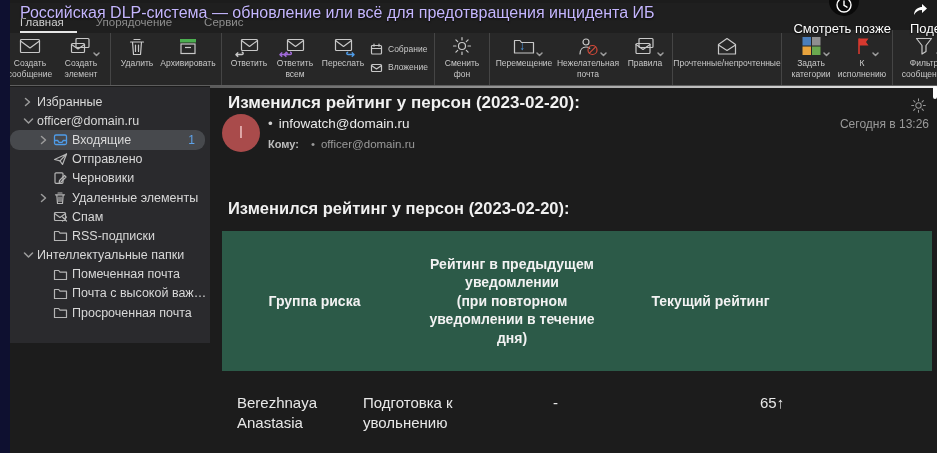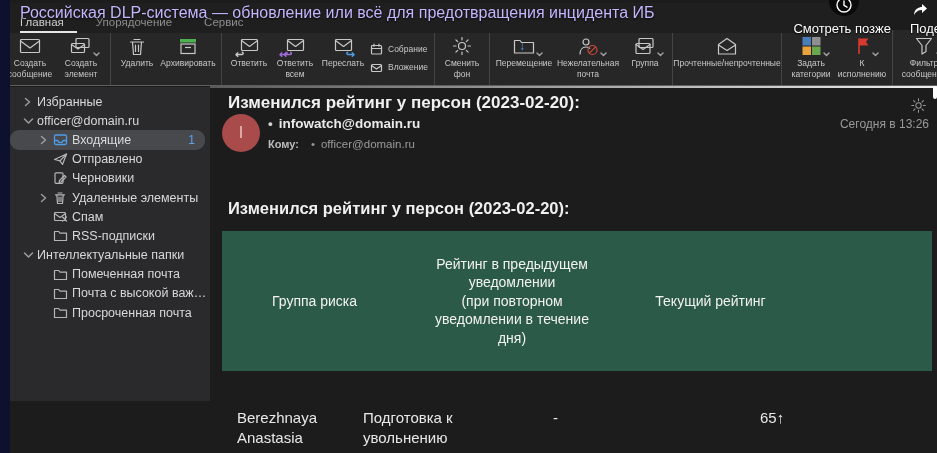--- a/index.html
+++ b/index.html
@@ -39,51 +39,51 @@
   .rstack{display:flex;flex-direction:column;justify-content:center;gap:5px;padding:0 2px}
   .rsrow{display:flex;align-items:center;gap:5px}
   .rsrow .rlabel{font-size:8.5px;white-space:nowrap}
   svg.oicon{stroke:#c8c8c8;fill:none;stroke-width:1.2;stroke-linecap:round;stroke-linejoin:round}
   .ribbon-scroll{position:absolute;right:0;top:86px;width:4px;height:13px;background:#fdfdfd;z-index:8;border-radius:2px}
 
   
   .navy{position:absolute;left:0;top:0;width:10px;height:453px;background:#0e1030;z-index:4}
 
   
-  .sidebar{position:absolute;left:10px;top:87px;width:200px;height:314px;background:#2a2a2d;z-index:3;padding-top:5px;overflow:hidden}
+  .sidebar{position:absolute;left:10px;top:87px;width:200px;height:256px;background:#2a2a2d;z-index:3;padding-top:5px;overflow:hidden}
   .srow{display:flex;align-items:center;height:19.2px;font-size:12.5px;color:#d8d8d8;cursor:default;white-space:nowrap}
   .srow.lvl0{padding-left:13px}
   .srow.lvl1{padding-left:29px}
   .srow.sel{background:#47494d;border-radius:9px;margin-right:5px}
   .tchev{width:14px;display:flex;align-items:center;justify-content:flex-start;flex:none}
   .sicon{width:19px;display:flex;align-items:center;flex:none}
   .slabel{overflow:hidden;text-overflow:ellipsis}
   .scount{margin-left:auto;padding-right:10px;color:var(--count-blue);font-size:12px}
   svg.sic{stroke:#b5b5b5;fill:none;stroke-width:1.2;stroke-linecap:round;stroke-linejoin:round}
   svg.chv{stroke:#9c9c9c;fill:none;stroke-width:1.5;stroke-linecap:round;stroke-linejoin:round}
 
   
   .content{position:absolute;left:210px;top:86px;width:727px;height:367px;background:#1c1c1c;z-index:3}
   .content-topline{position:absolute;left:0;top:0;width:100%;height:2px;background:linear-gradient(to right,#5a5a5a,#efefef)}
   .subject{position:absolute;left:18px;top:7px;font-size:17px;font-weight:bold;color:#f1f1f1;white-space:nowrap}
   .sun-btn{position:absolute;right:10px;top:11px}
   .avatar{position:absolute;left:12px;top:28px;width:38px;height:38px;border-radius:50%;background:var(--avatar-red);display:flex;align-items:center;justify-content:center;font-size:16px;color:#eec1c1}
   .hdrblock{position:absolute;left:58px;top:30px}
-  .fromline{font-size:13.5px;font-weight:bold;color:#eaeaea;white-space:nowrap}
+  .fromline{font-size:13.5px;font-weight:normal;color:#eaeaea;white-space:nowrap}
   .fromline .bullet{color:#cfcfcf;margin-right:6px}
   .toline{margin-top:7px;font-size:11.5px;color:#9a9a9a;display:flex;gap:12px;white-space:nowrap}
   .tolabel{font-weight:bold;color:#bdbdbd;font-size:11px}
   .timestamp{position:absolute;right:8px;top:31px;font-size:12px;color:#9a9a9a;white-space:nowrap}
   .body-heading{position:absolute;left:18px;top:113px;font-size:16.5px;font-weight:bold;color:#f0f0f0;white-space:nowrap}
   .gtable{position:absolute;left:12px;top:145px;width:710px}
   .ghead{display:flex;align-items:center;background:var(--table-green);height:140px}
-  .gh{font-weight:normal;font-size:14px;color:#f2f2f2;text-align:center;line-height:1.32}
+  .gh{font-weight:bold;font-size:14px;color:#f2f2f2;text-align:center;line-height:1.32}
   .col1{width:128px;flex:none}.col2{width:185px;flex:none}.col3{width:210px;flex:none}.col4{width:187px;flex:none}
   .gh.col3{white-space:pre-line}
-  .grow{display:flex;margin-top:37px;font-size:15px;color:#e8e8e8}
+  .grow{display:flex;margin-top:22px;font-size:15px;color:#e8e8e8}
   .gc{padding-left:15px;line-height:1.35}
   .gc.col2{padding-left:13px}
   .gc.col3{padding-left:18px}
 </style>
 </head>
 <body>
 
 <div id="app">
 
   <div class="navy"></div>
@@ -252,21 +252,21 @@
         <div class="ricon">
           <svg class="oicon" width="22" height="18" viewBox="0 0 22 18">
               <rect x="5" y="1.5" width="14" height="9" rx="1"></rect>
               <rect x="2" y="6.5" width="14" height="10" rx="1"></rect>
               <path d="M2 7.5 L9 12.5 L16 7.5"></path>
             </svg>
           <span class="rchev"><svg class="chv" width="7" height="5" viewBox="0 0 7 5">
                 <polyline points="1,1 3.5,3.5 6,1"></polyline>
               </svg></span>
         </div>
-        <div class="rlabel">Группа</div>
+        <div class="rlabel">Правила</div>
       </div>
     </div>
 
     <div class="rgroup">
       <div class="rbtn" style="width:100px">
         <div class="ricon">
           <svg class="oicon" width="22" height="19" viewBox="0 0 22 19">
               <path d="M2.5 7.5 L11 1.5 L19.5 7.5 V17 H2.5 Z"></path>
               <path d="M2.5 8 L11 13.5 L19.5 8"></path>
             </svg>

